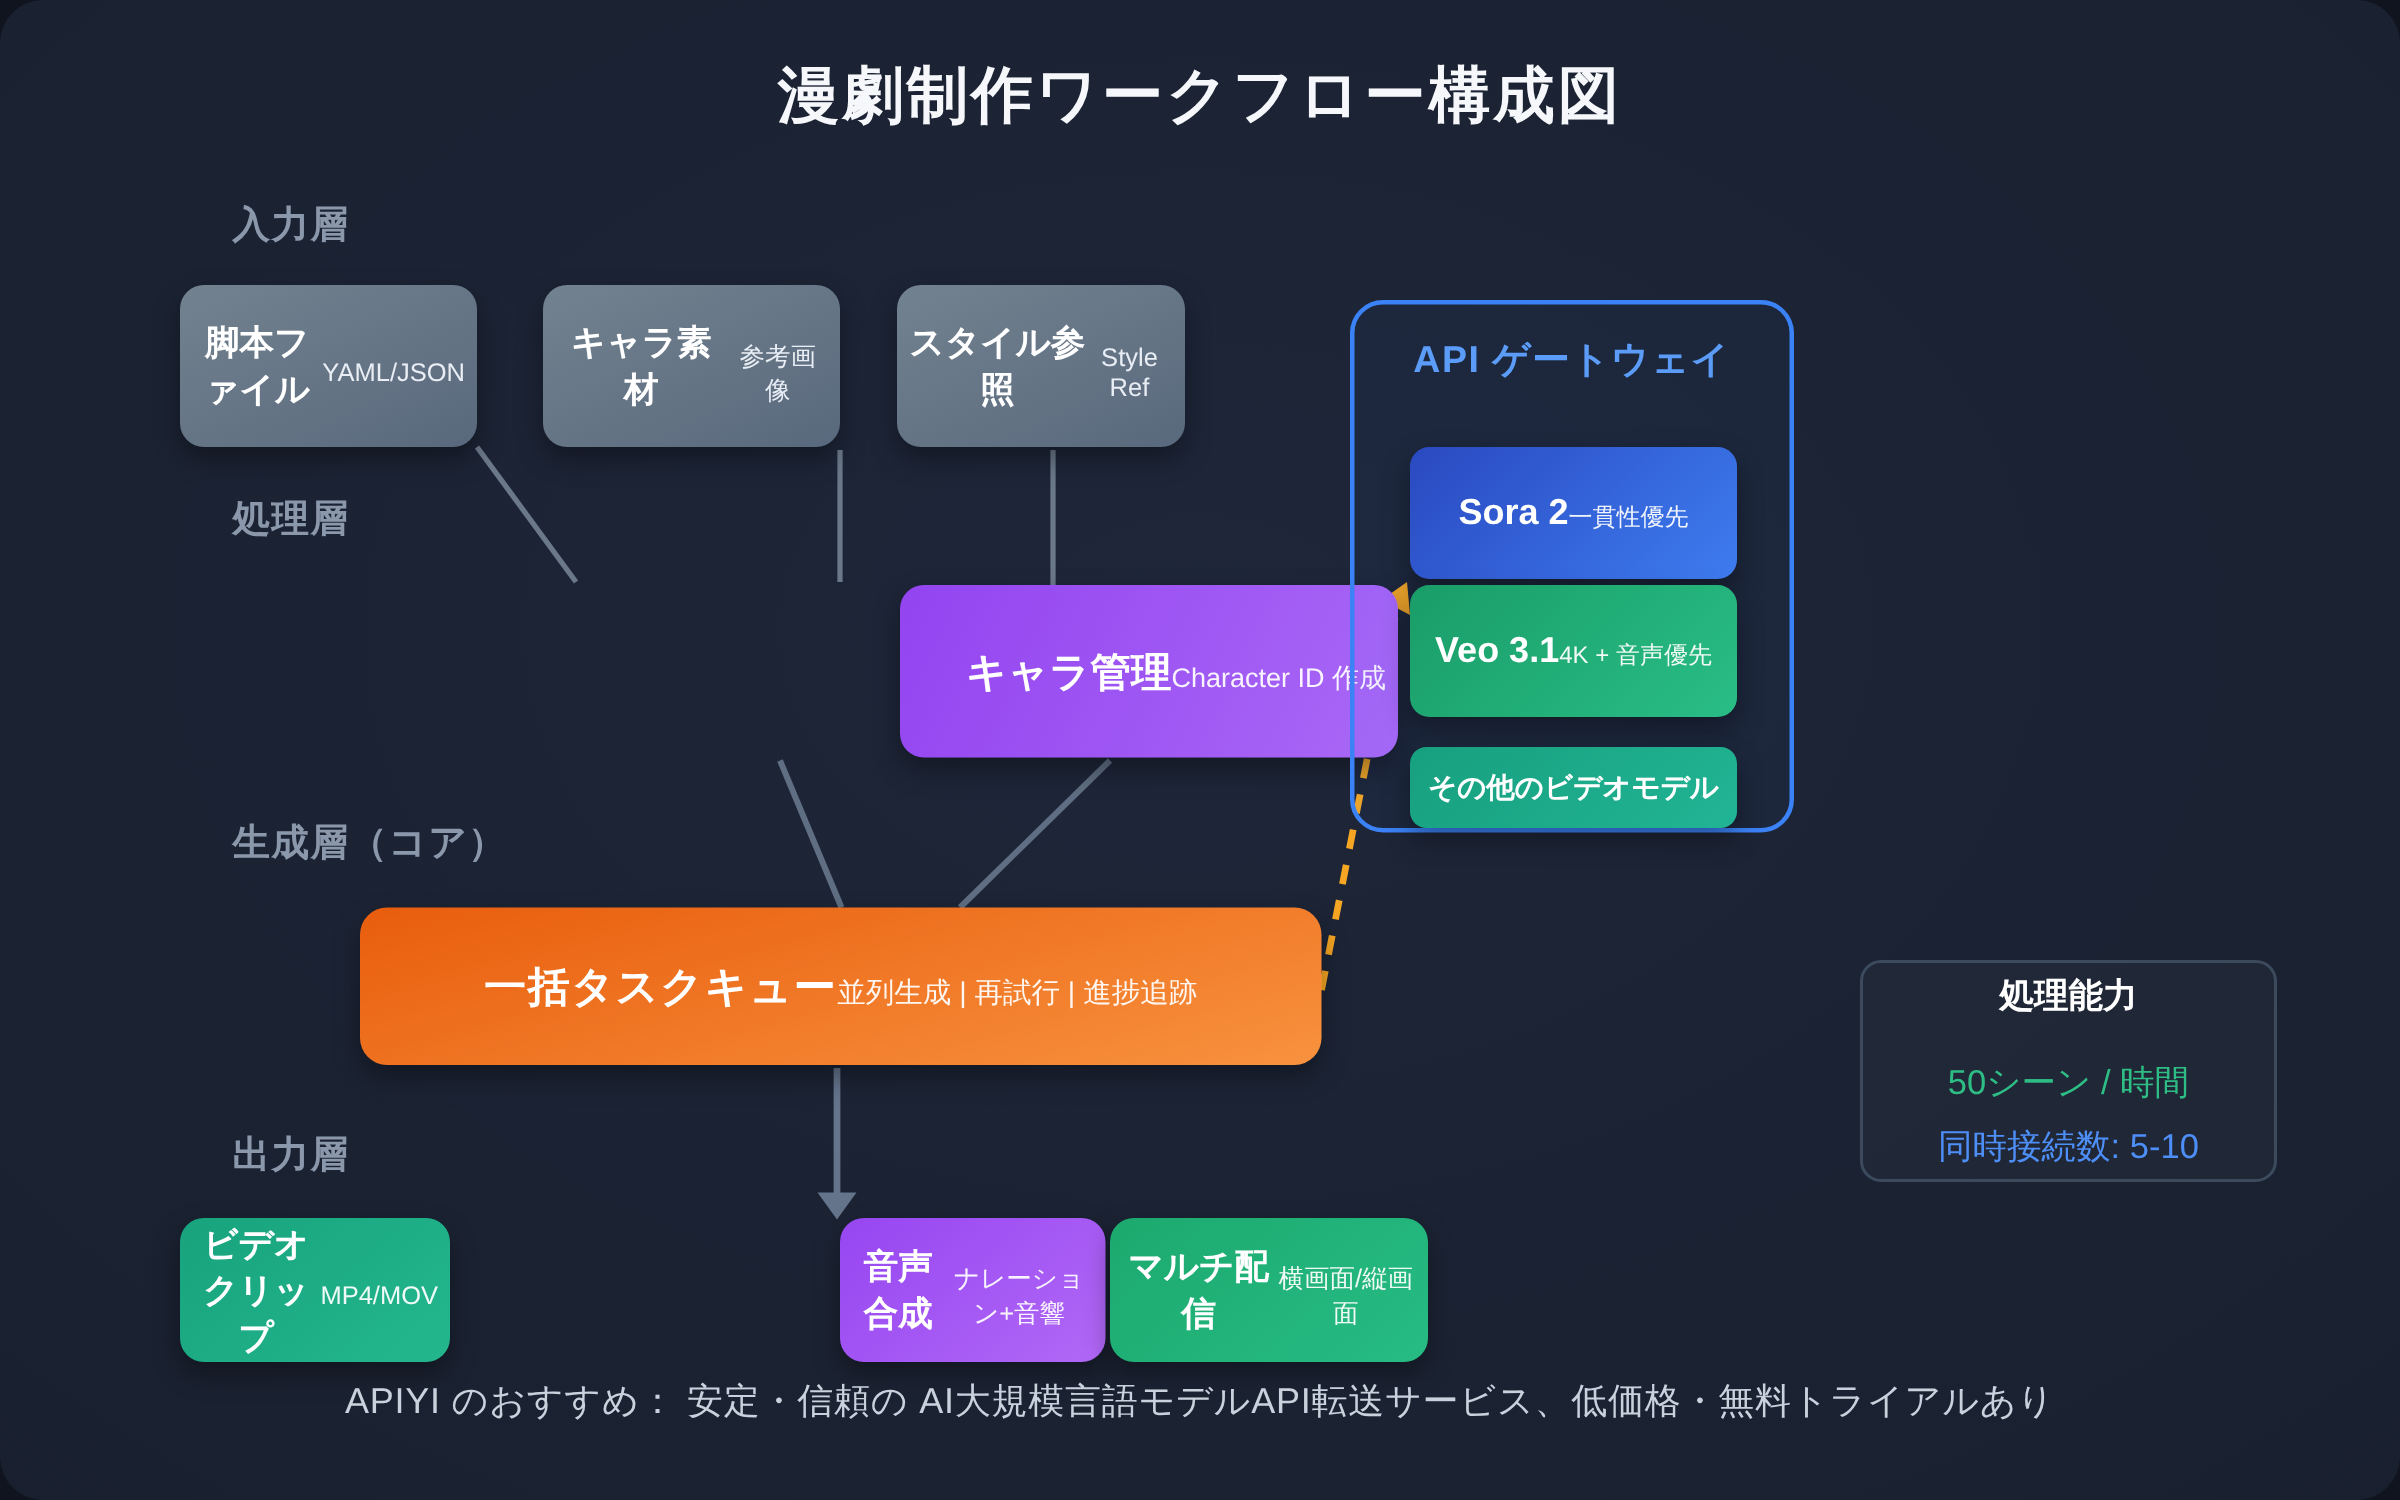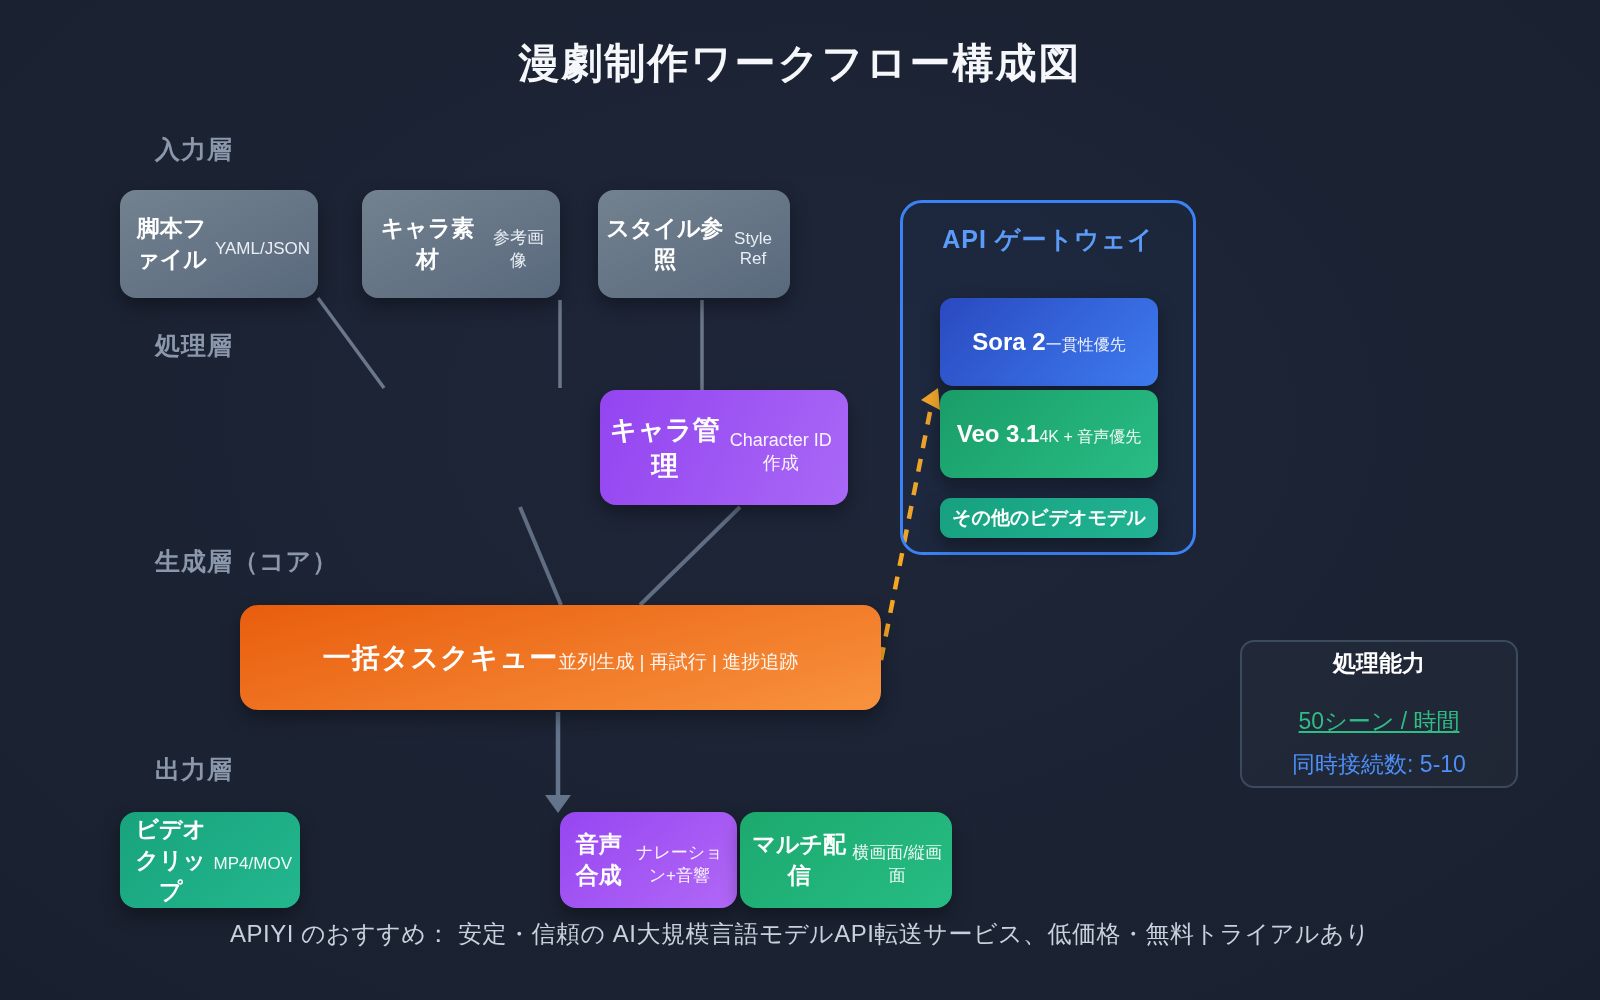--- a/index.html
+++ b/index.html
@@ -1,19 +1,19 @@
 <!DOCTYPE html>
 <html style="--gateway-border: #3b82f6; --dash-orange: #f5a623; --capacity-green: #2ebd85; --capacity-blue: #4d8ef7; --connector-gray: #6b7889;"><head>
 <meta charset="utf-8">
 <style>
   html,body{margin:0;padding:0;background:#10141f;}
   .stage{
     position:relative;width:1600px;height:1000px;overflow:hidden;
     background:radial-gradient(110% 120% at 50% 42%, #1e2639 0%, #1a2130 55%, #141a28 100%);
-    font-family:"Liberation Sans","DejaVu Sans",sans-serif;color:#fff;
+    font-family:"Liberation Sans","DejaVu Sans",sans-serif;color:#fff;border-radius:29px;
   }
   .page-title{
     position:absolute;top:36px;left:0;width:100%;text-align:center;margin:0;
     font-size:41px;font-weight:bold;letter-spacing:2px;color:#f5f7fa;
   }
   .layer-label{
     position:absolute;font-size:25px;font-weight:bold;color:#8b98ac;letter-spacing:1px;
   }
   .lbl-input{left:155px;top:133px;}
   .lbl-processing{left:155px;top:329px;}
@@ -32,57 +32,57 @@
   .n-gray{background:linear-gradient(155deg,#73828f 0%,#59697d 100%);}
   .n-script{left:120px;top:190px;width:198px;height:108px;}
   .n-chara {left:362px;top:190px;width:198px;height:108px;}
   .n-style {left:598px;top:190px;width:192px;height:108px;}
   .n-gray .t{font-size:23px;}
   .n-gray .s{font-size:17px;color:#e9eef5;}
 
   
   .n-parser{left:240px;top:390px;width:280px;height:115px;
     background:linear-gradient(115deg,#2b4fc8 0%,#3e7cf0 100%);}
-  .n-charmgr{left:600px;top:390px;width:248px;height:115px;
-    background:linear-gradient(115deg,#9344f0 0%,#a968f6 100%);}
+  .n-charmgr{left:600px;top:390px;width:332px;height:115px;
+    background:linear-gradient(115deg,#9344f0 0%,#a968f6 100%);justify-content:flex-end;}
   .n-parser .t,.n-charmgr .t{font-size:27px;}
   .n-parser .s,.n-charmgr .s{font-size:18px;}
 
   
   .gateway{
     position:absolute;left:900px;top:200px;width:296px;height:355px;box-sizing:border-box;
     border:3px solid var(--gateway-border,#3b82f6);border-radius:22px;
     background:rgba(59,130,246,0.04);
   }
   .gateway-title{
     position:absolute;top:20px;left:0;width:100%;text-align:center;
     font-size:25px;font-weight:bold;color:#5b9cf8;letter-spacing:1px;
   }
   .n-model{left:940px;width:218px;border-radius:13px;}
   .n-sora{top:280px;height:88px;background:linear-gradient(135deg,#2a49c0 0%,#3e7cf0 100%);margin-top:18px;}
   .n-veo {top:390px;height:88px;background:linear-gradient(135deg,#1a9d68 0%,#29bd85 100%);}
-  .n-other{top:498px;height:40px;background:linear-gradient(135deg,#17a07f 0%,#21b494 100%);border-radius:11px;text-align:right;}
+  .n-other{top:498px;height:54px;background:linear-gradient(135deg,#17a07f 0%,#21b494 100%);border-radius:11px;text-align:right;}
   .n-sora .t,.n-veo .t{font-size:24px;}
   .n-sora .s,.n-veo .s{font-size:16px;margin-top:7px;}
   .n-other .t{font-size:19px;}
 
   
   .n-queue{left:240px;top:605px;width:641px;height:105px;border-radius:18px;
     background:linear-gradient(165deg,#e85d0d 0%,#f8923e 100%);}
   .n-queue .t{font-size:28px;letter-spacing:1px;}
   .n-queue .s{font-size:19px;}
 
   
   .capacity{
     position:absolute;left:1240px;top:640px;width:278px;height:148px;box-sizing:border-box;
     border:2px solid #3c4a5e;border-radius:14px;background:rgba(255,255,255,0.025);
     display:flex;flex-direction:column;align-items:center;justify-content:center;text-align:center;
   }
   .capacity .cap-title{font-size:23px;font-weight:bold;color:#ffffff;}
-  .capacity .cap-green{font-size:23px;color:var(--capacity-green,#2ebd85);margin-top:27px;text-decoration:underline;}
+  .capacity .cap-green{font-size:23px;color:var(--capacity-green,#2ebd85);margin-top:27px;}
   .capacity .cap-blue{font-size:23px;color:var(--capacity-blue,#4d8ef7);margin-top:12px;}
 
   
   .n-out{top:812px;height:96px;}
   .n-out .t{font-size:23px;}
   .n-out .s{font-size:17px;margin-top:8px;}
   .n-out1{left:120px;width:180px;background:linear-gradient(140deg,#18a37d 0%,#23b78e 100%);}
   .n-out2{left:340px;width:178px;background:linear-gradient(140deg,#2c51c9 0%,#3e7cf0 100%);}
   .n-out3{left:560px;width:177px;background:linear-gradient(140deg,#9746f1 0%,#b168f6 100%);}
   .n-out4{left:740px;width:212px;background:linear-gradient(140deg,#1ca96e 0%,#26bc84 100%);}

